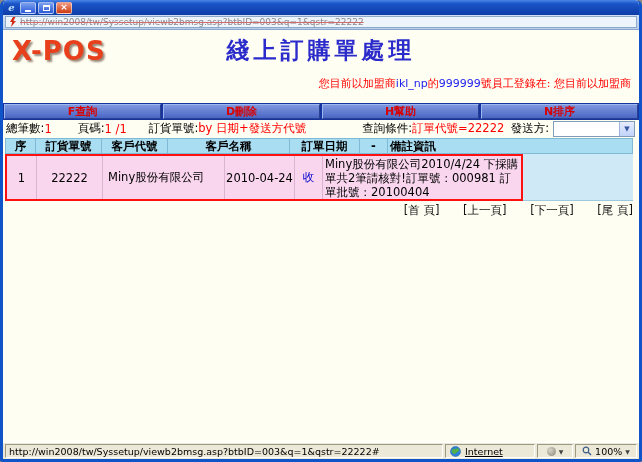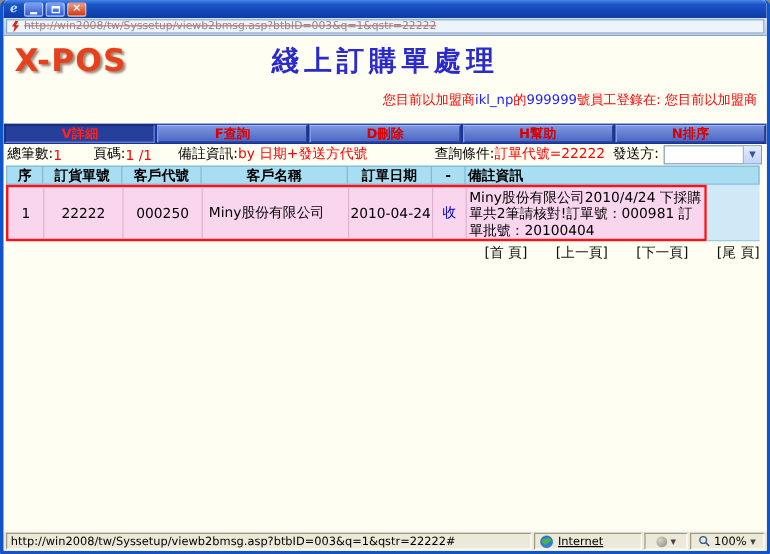--- a/index.html
+++ b/index.html
@@ -228,33 +228,32 @@
     <div class="page-header">
       <span class="logo">X-POS</span>
       <span class="page-title">綫上訂購單處理</span>
     </div>
 
     <div class="login-line">
       <span class="login-red">您目前以加盟商</span><span class="login-blue">ikl_np</span><span class="login-red">的</span><span class="login-blue">999999</span><span class="login-red">號員工登錄在: 您目前以加盟商</span>
     </div>
 
     <div class="navbar">
-      <div class="nav-btn active">V詳細</div>
       <div class="nav-btn">F查詢</div>
       <div class="nav-btn">D刪除</div>
       <div class="nav-btn">H幫助</div>
       <div class="nav-btn">N排序</div>
     </div>
 
     <div class="status-line">
       <span class="sl-label">總筆數:</span>
       <span class="sl-value">1</span>
       <span class="sl-label gap-a">頁碼:</span>
       <span class="sl-value">1 /1</span>&nbsp;
-      <span class="sl-label gap-b">備註資訊:</span>
+      <span class="sl-label gap-b">訂貨單號:</span>
       <span class="sl-value">by 日期+發送方代號</span>
       <span class="sl-label gap-c">查詢條件:</span>
       <span class="sl-value">訂單代號=22222</span>
       <span class="sl-label sender-label">發送方:</span>
       <span class="sender-select">
         <span class="select-arrow">▼</span>
       </span>
     </div>
 
     <div class="grid">
@@ -264,21 +263,20 @@
         <div class="th c-cust">客戶代號</div>
         <div class="th c-name">客戶名稱</div>
         <div class="th c-date">訂單日期</div>
         <div class="th c-dash">-</div>
         <div class="th c-remark">備註資訊</div>
       </div>
       <div class="trow">
         <div class="row-selected">
           <div class="td c-seq">1</div>
           <div class="td c-order">22222</div>
-          <div class="td c-cust">000250</div>
           <div class="td c-name">Miny股份有限公司</div>
           <div class="td c-date">2010-04-24</div>
           <div class="td c-dash">收</div>
           <div class="td c-remark">Miny股份有限公司2010/4/24 下採購單共2筆請核對!訂單號：000981 訂單批號：20100404
 22222</div>
         </div>
         <div class="row-filler"></div>
       </div>
     </div>
 

